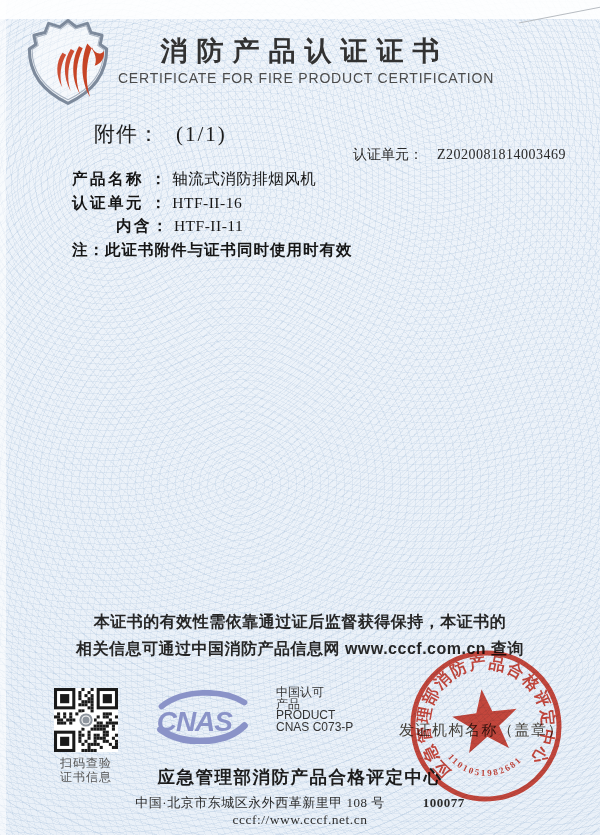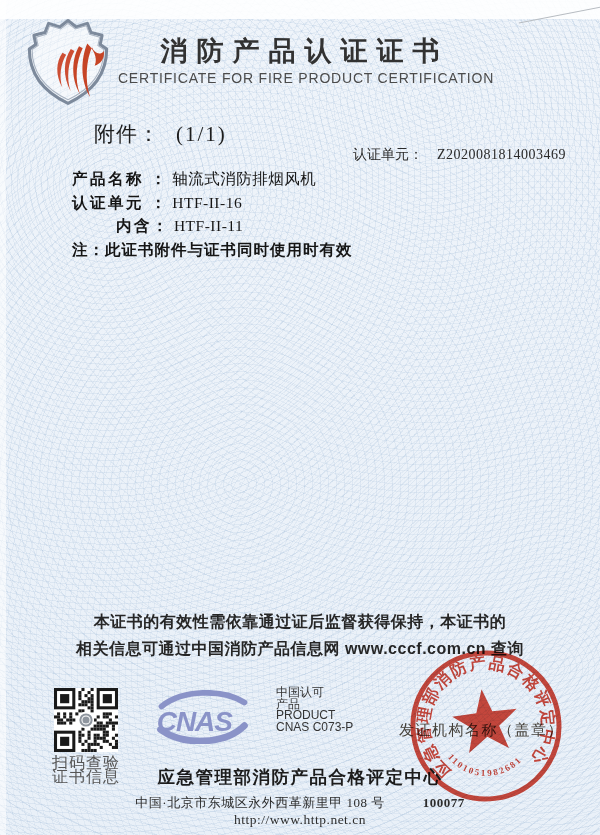--- a/index.html
+++ b/index.html
@@ -33,21 +33,21 @@
   .fields .lab{font-weight:700;letter-spacing:2.5px;}
   .fields .val{letter-spacing:.5px;text-align:center;}
   .row-contains{padding-left:44px;}
   .row-note{font-weight:700;letter-spacing:1px;}
 
   .notice{top:608px;font-family:"Liberation Sans","DejaVu Sans",sans-serif;
     font-size:16px;font-weight:600;color:#262626;line-height:27px;letter-spacing:.5px;}
 
   .qr-caption{left:40px;top:756px;width:92px;text-align:center;
     font-family:"Liberation Sans","DejaVu Sans",sans-serif;
-    font-size:16px;line-height:14px;color:#555;letter-spacing:1px;}
+    font-size:12px;line-height:14px;color:#555;letter-spacing:1px;}
 
   .cnas-text{left:276px;top:687px;font-family:"Liberation Sans","DejaVu Sans",sans-serif;
     font-size:12px;line-height:11.6px;color:#333;}
 
   .issuer{left:399px;top:721px;font-size:15px;letter-spacing:1.5px;color:#45413a;z-index:1;}
 
   .seal-wrap{left:396px;top:636px;width:180px;height:180px;z-index:2;
     mix-blend-mode:multiply;opacity:.92;transform:rotate(-7deg);}
   .seal-wrap text{fill:#d23a2c;}
   .ring-text{font-size:17px;letter-spacing:2px;font-weight:600;}
@@ -270,14 +270,14 @@
     </text>
     <text class="num-text">
       <textPath href="#sealNum" xlink:href="#sealNum" startOffset="42%" text-anchor="middle">1101051982681</textPath>
     </text>
   </svg>
 
   <div class="abs center footer-org">应急管理部消防产品合格评定中心</div>
   <div class="abs center footer-addr">
     <span>中国·北京市东城区永外西革新里甲 108 号</span><span class="post">100077</span>
   </div>
-  <div class="abs center footer-url">http://www.http.net.cn</div>
+  <div class="abs center footer-url">cccf://www.cccf.net.cn</div>
 </div>
 
 </body></html>

